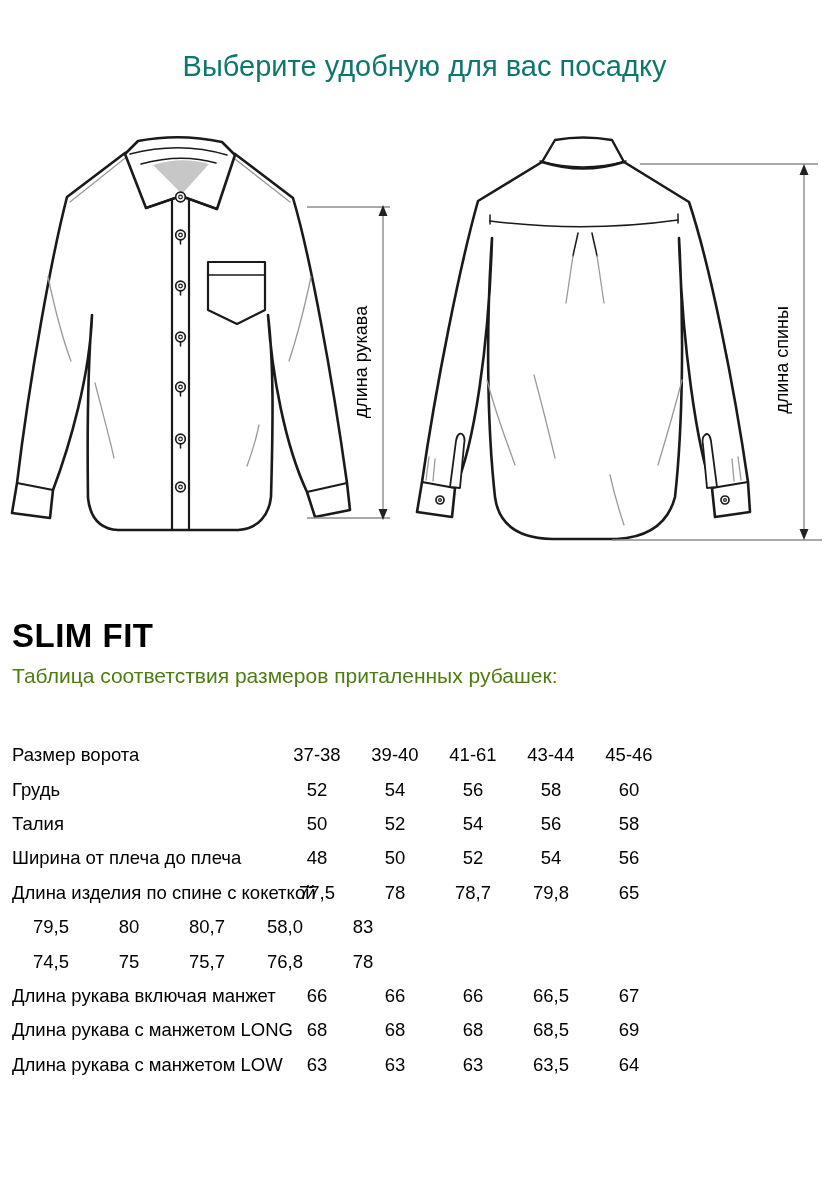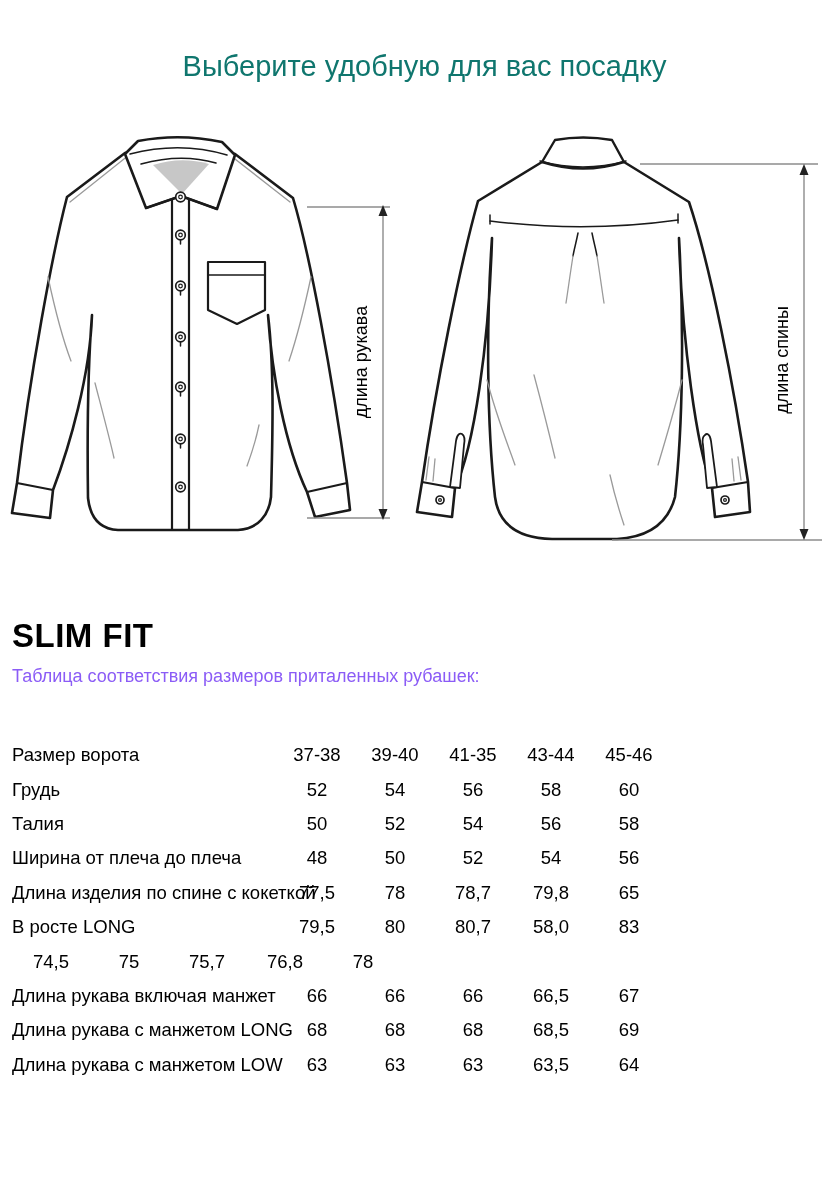--- a/index.html
+++ b/index.html
@@ -21,21 +21,21 @@
   .graytri{fill:#c7c7c7;stroke:none;}
   .placket{fill:#ffffff;stroke:#1a1a1a;stroke-width:1.8;stroke-linejoin:round;}
   .btn{fill:#ffffff;stroke:#1a1a1a;stroke-width:1.7;}
   .btn-inner{fill:none;stroke:#1a1a1a;stroke-width:1.2;}
   .dim{stroke:#8c8c8c;stroke-width:1.4;fill:none;}
   .arrowhead{fill:#222222;stroke:none;}
   .dimlabel{font-family:"Liberation Sans",sans-serif;font-size:18px;fill:#000;}
 
   .slim-heading{position:absolute;left:12px;top:622px;font-size:33px;line-height:28px;
                 font-weight:700;letter-spacing:0.5px;color:#000;}
-  .subtitle{position:absolute;left:12px;top:664px;font-size:18px;line-height:24px;color:#8b5cf6;}
+  .subtitle{position:absolute;left:12px;top:664px;font-size:21px;line-height:24px;color:#4d7c0f;}
 
   .size-table{position:absolute;left:12px;top:738px;width:668px;}
   .tr{display:flex;height:34.4px;align-items:center;}
   .td{font-size:18.5px;line-height:20px;}
   .td.lbl{width:266px;white-space:nowrap;}
   .td.val{width:78px;text-align:center;}
 </style>
 </head>
 <body>
 
@@ -193,21 +193,21 @@
   </svg>
 
   <div class="slim-heading">SLIM FIT</div>
   <div class="subtitle">Таблица соответствия размеров приталенных рубашек:</div>
 
   <div class="size-table">
     <div class="tr">
       <div class="td lbl">Размер ворота</div>
       <div class="td val">37-38</div>
       <div class="td val">39-40</div>
-      <div class="td val">41-35</div>
+      <div class="td val">41-61</div>
       <div class="td val">43-44</div>
       <div class="td val">45-46</div>
     </div>
     <div class="tr">
       <div class="td lbl">Грудь</div>
       <div class="td val">52</div>
       <div class="td val">54</div>
       <div class="td val">56</div>
       <div class="td val">58</div>
       <div class="td val">60</div>
@@ -230,21 +230,20 @@
     </div>
     <div class="tr">
       <div class="td lbl">Длина изделия по спине с кокеткой</div>
       <div class="td val">77,5</div>
       <div class="td val">78</div>
       <div class="td val">78,7</div>
       <div class="td val">79,8</div>
       <div class="td val">65</div>
     </div>
     <div class="tr">
-      <div class="td lbl">В росте LONG</div>
       <div class="td val">79,5</div>
       <div class="td val">80</div>
       <div class="td val">80,7</div>
       <div class="td val">58,0</div>
       <div class="td val">83</div>
     </div>
     <div class="tr">
       <div class="td val">74,5</div>
       <div class="td val">75</div>
       <div class="td val">75,7</div>

